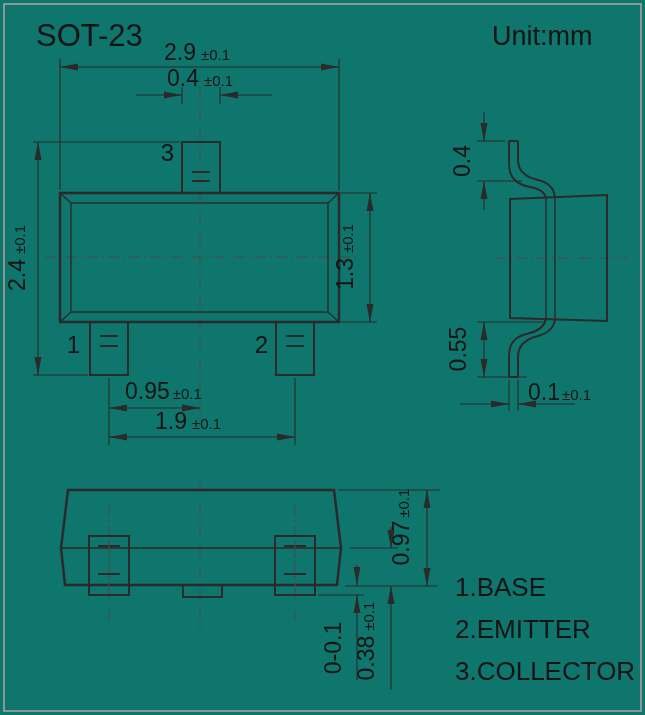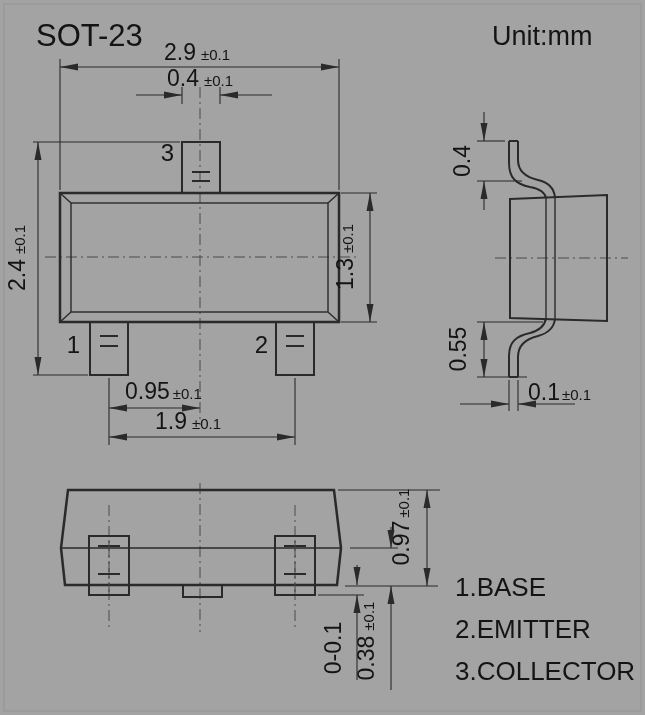--- a/index.html
+++ b/index.html
@@ -1,16 +1,16 @@
 <!DOCTYPE html>
 <html><head>
 <meta charset="utf-8">
 <style>
   html,body{margin:0;padding:0;background:#fff;}
-  .page{position:relative;width:645px;height:715px;background:#a3a3a3;font-family:"Liberation Sans",sans-serif;}
+  .page{position:relative;width:645px;height:715px;background:#0f766e;font-family:"Liberation Sans",sans-serif;}
   svg{display:block;}
   text{fill:#141414;font-family:"Liberation Sans",sans-serif;}
   .title-text{font-size:31px;}
   .unit-text{font-size:27px;}
   .legend-text{font-size:26px;}
   .pin-num{font-size:24px;}
   .dim-num{font-size:23px;}
   .dim-tol{font-size:15px;}
   .outline{fill:none;stroke:#2a2a2a;stroke-width:2.5;}
   .outline-med{fill:none;stroke:#2a2a2a;stroke-width:2;}

